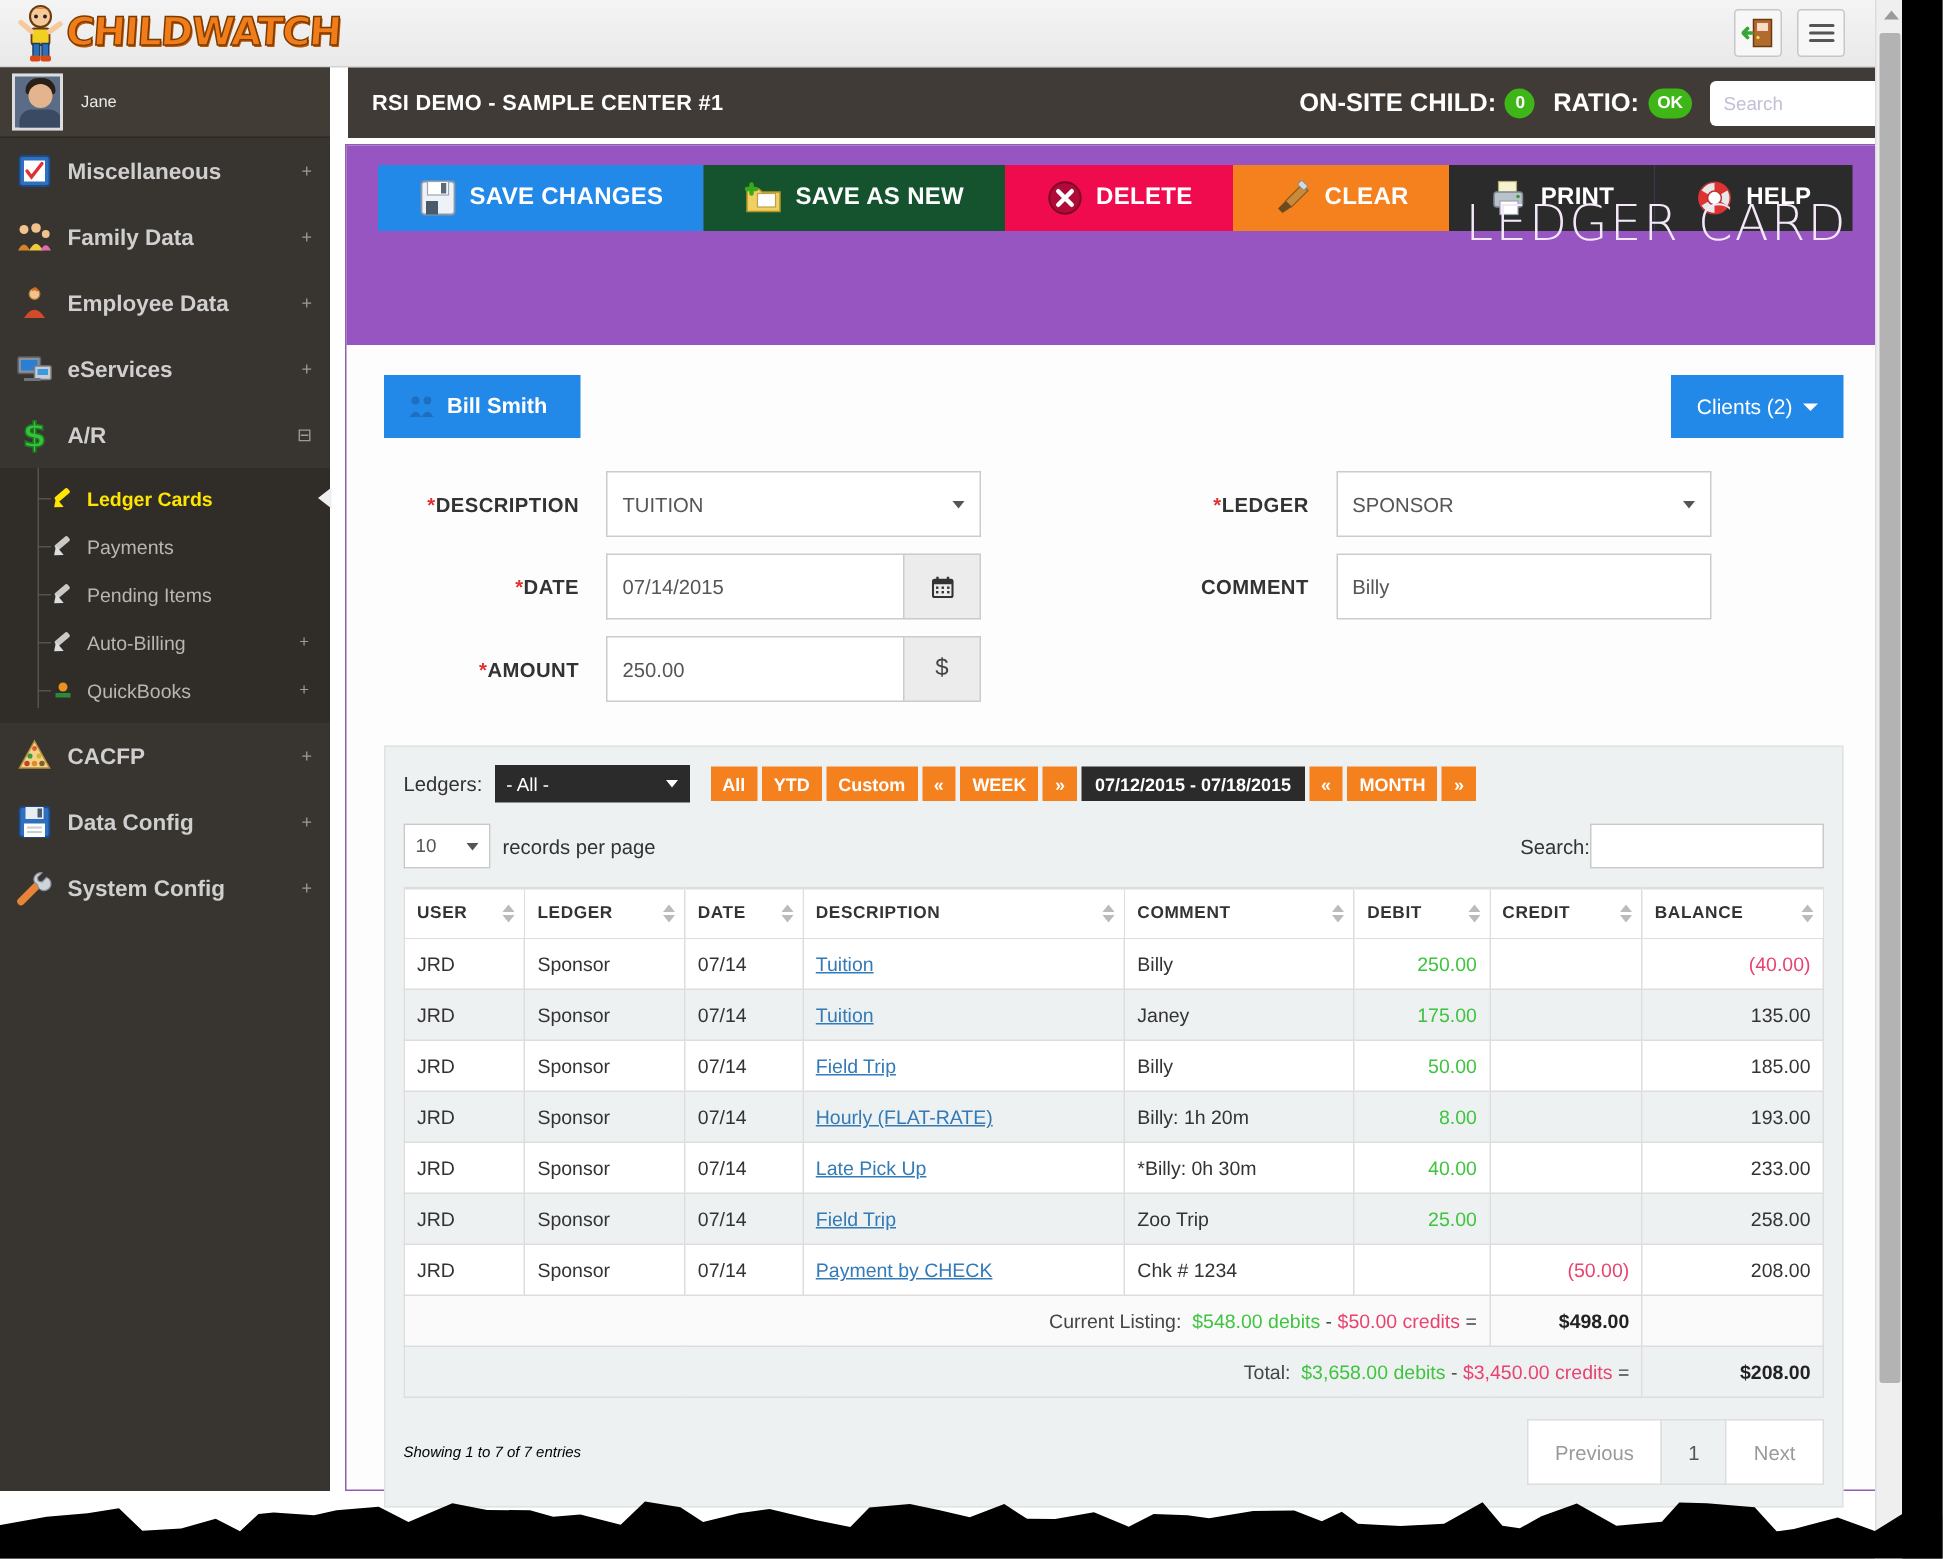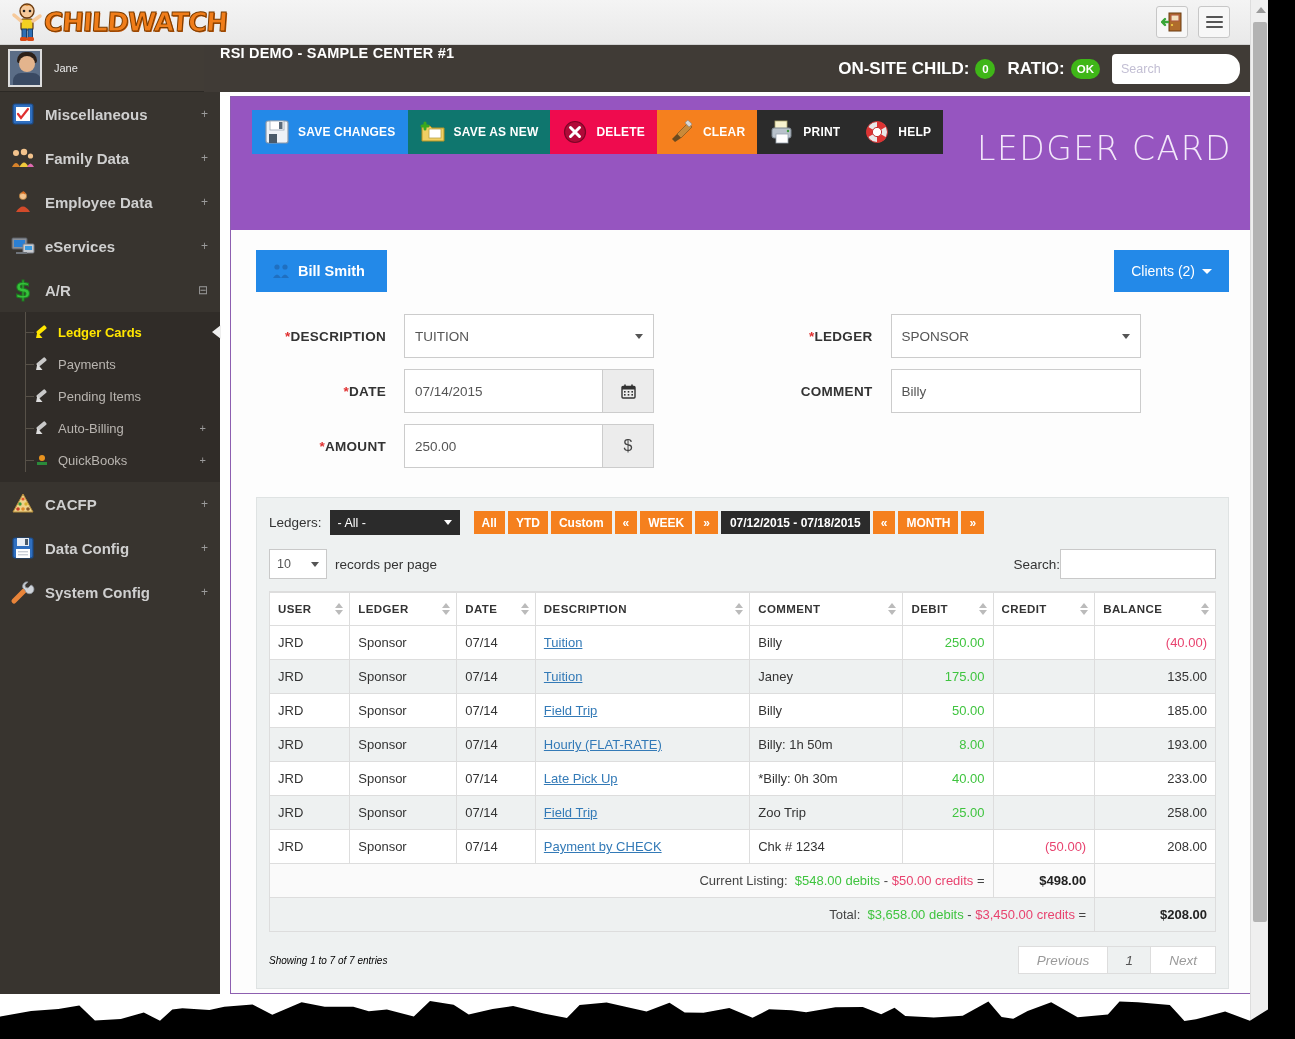--- a/index.html
+++ b/index.html
@@ -58,41 +58,41 @@
 
   
   .pencil .p-body { position: absolute; left: 2px; top: 3px; width: 11px; height: 4px;
     background: #c9c9c9; transform: rotate(-40deg); border-radius: 1px; }
   .pencil .p-tip { position: absolute; left: 0px; top: 9px; width: 0; height: 0;
     border-left: 4px solid transparent; border-right: 4px solid transparent; border-bottom: 5px solid #ddd; transform: rotate(-130deg); }
   .sub-item.active .p-body { background: #ffe600; }
   .sub-item.active .p-tip { border-bottom-color: #ffe600; }
 
   
-  .headerbar { position: absolute; left: 204px; top: 45px; width: 1048px; height: 47px;
-    background: #403b36; display: flex; }
+  .headerbar { position: absolute; left: 232px; top: 45px; width: 1048px; height: 47px;
+    background: #403b36; display: flex; align-items: center; }
   .center-name { color: #fff; font-size: 14.5px; font-weight: bold; margin-left: 16px; letter-spacing: .2px; }
   .hdr-right { margin-left: auto; display: flex; align-items: center; padding-right: 12px; }
   .hdr-stat { color: #fff; font-size: 17px; font-weight: bold; margin-right: 6px; }
   .pill { display: inline-flex; align-items: center; justify-content: center; min-width: 20px;
     height: 20px; padding: 0 6px; border-radius: 10px; background: #3fb618; color: #fff;
     font-size: 11.5px; font-weight: bold; margin-right: 12px; }
   .searchbox { width: 128px; height: 30px; background: #fff; border-radius: 4px 14px 14px 4px;
     display: flex; align-items: center; padding: 0 9px; }
   .searchbox input { border: 0; outline: 0; flex: 1; font-size: 12.5px; color: #555;
     font-family: "Liberation Sans", sans-serif; background: transparent; }
   .searchbox input::placeholder { color: #c3bfd4; }
 
   
   .content { position: absolute; left: 230px; top: 96px; width: 1025px; height: 898px;
     background: #fdfdfd; border: 1px solid #8d5fb0; }
   .purple { height: 133px; background: #9655c0; position: relative; }
   .toolbar { position: absolute; left: 21px; top: 13px; display: flex; }
-  .tb { height: 44px; display: flex; align-items: center; padding: 0 12px; cursor: pointer;
-    color: #fff; font-size: 12px; font-weight: bold; letter-spacing: .2px; }
+  .tb { height: 44px; display: flex; align-items: center; padding: 0 27px; cursor: pointer;
+    color: #fff; font-size: 16px; font-weight: bold; letter-spacing: .2px; }
   .tb .tbi { width: 26px; height: 26px; margin-right: 8px; position: relative; flex: none; }
   .ledger-title { position: absolute; right: 22px; top: 32px; color: #f3e8fa;
     font-size: 33px; font-weight: 300; letter-spacing: 1.5px; font-family: "DejaVu Sans", sans-serif; }
 
   .body-area { padding: 20px 25px 10px 25px; }
   .row1 { display: flex; align-items: flex-start; justify-content: space-between; }
   .name-tab { background: #2389e8; color: #fff; font-size: 14.5px; font-weight: bold;
     padding: 13px 22px 13px 16px; display: flex; align-items: center; cursor: pointer; }
   .people-ico { width: 18px; height: 16px; margin-right: 8px; position: relative; flex: none; }
   .clients-btn { background: #2389e8; color: #fff; font-size: 14px; padding: 13px 17px;
@@ -164,23 +164,23 @@
   .neg { color: #e8436f; }
   .sumrow td { background: #fafafa; font-size: 13px; }
   .sumrow.b td { background: #eef1f1; }
   .sumlbl { text-align: right; color: #444; }
   .sumval { text-align: right; font-weight: bold; color: #222; }
   .g { color: #3fc43f; } .r { color: #e8436f; }
 
   .tfoot { display: flex; align-items: center; margin-top: 14px; }
   .showing { font-size: 10px; color: #000000; font-style: italic; }
   .pager { margin-left: auto; display: flex; }
-  .pg { height: 28px; min-width: 50px; padding: 0 18px; border: 1px solid #ddd; background: #fff;
+  .pg { height: 44px; min-width: 50px; padding: 0 18px; border: 1px solid #ddd; background: #fff;
     display: flex; align-items: center; justify-content: center; font-size: 13.5px; color: #9a9a9a;
-    margin-left: -1px; cursor: pointer; font-style: italic; }
+    margin-left: -1px; cursor: pointer; }
   .pg.cur { background: #eef1f1; color: #555; min-width: 44px; padding: 0; }
 
   
   .torn { position: absolute; left: 0; bottom: 0; width: 1295px; height: 50px; z-index: 40; }
 
   
   .vscroll { position: absolute; right: 27px; top: 0; width: 18px; height: 1039px;
     background: #efefef; border-left: 1px solid #ddd; z-index: 30; }
   .vscroll .thumb { position: absolute; left: 2px; top: 22px; width: 14px; height: 900px;
     background: #b3b3b3; border-radius: 2px; }
@@ -416,21 +416,21 @@
             <svg width="26" height="26" viewBox="0 0 26 26">
               <rect x="2" y="2" width="22" height="22" rx="2" fill="#eef2f7" stroke="#8a98aa" stroke-width="1.2"></rect>
               <rect x="6" y="2" width="14" height="9" fill="#fff" stroke="#9aa6b5" stroke-width=".8"></rect>
               <rect x="15" y="3" width="3.5" height="7" fill="#5a6a7a"></rect>
               <rect x="5" y="15" width="8" height="9" fill="#4a5a6a"></rect>
             </svg>
           </span>
           <span>SAVE CHANGES</span>
         </div>
 
-        <div class="tb" style="background:#0f766e">
+        <div class="tb" style="background:#14532d">
           <span class="tbi">
             <svg width="26" height="26" viewBox="0 0 26 26">
               <path d="M2 7 h8 l2 2 h12 v13 h-22z" fill="#f0cf63" stroke="#b59423" stroke-width="1"></path>
               <rect x="9" y="10" width="12" height="9" fill="#fff" stroke="#b8a24a" stroke-width=".8"></rect>
               <path d="M5 4 v6 M2 7 h6" stroke="#3aa81d" stroke-width="3" stroke-linecap="round"></path>
             </svg>
           </span>
           <span>SAVE AS NEW</span>
         </div>
 
@@ -669,21 +669,21 @@
                 <td class="">Billy</td>
                 <td class="num deb">50.00</td>
                 <td class="num cre"></td>
                 <td class="num">185.00</td>
               </tr>
               <tr class="even">
                 <td class="">JRD</td>
                 <td class="">Sponsor</td>
                 <td class="">07/14</td>
                 <td class=""><span class="lnk">Hourly (FLAT-RATE)</span></td>
-                <td class="">Billy: 1h 50m</td>
+                <td class="">Billy: 1h 20m</td>
                 <td class="num deb">8.00</td>
                 <td class="num cre"></td>
                 <td class="num">193.00</td>
               </tr>
               <tr class="odd">
                 <td class="">JRD</td>
                 <td class="">Sponsor</td>
                 <td class="">07/14</td>
                 <td class=""><span class="lnk">Late Pick Up</span></td>
                 <td class="">*Billy: 0h 30m</td>

